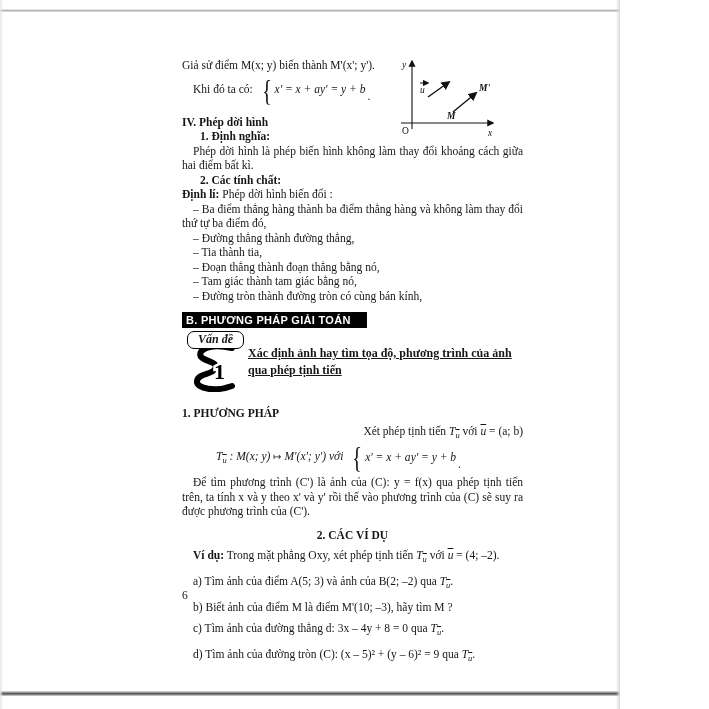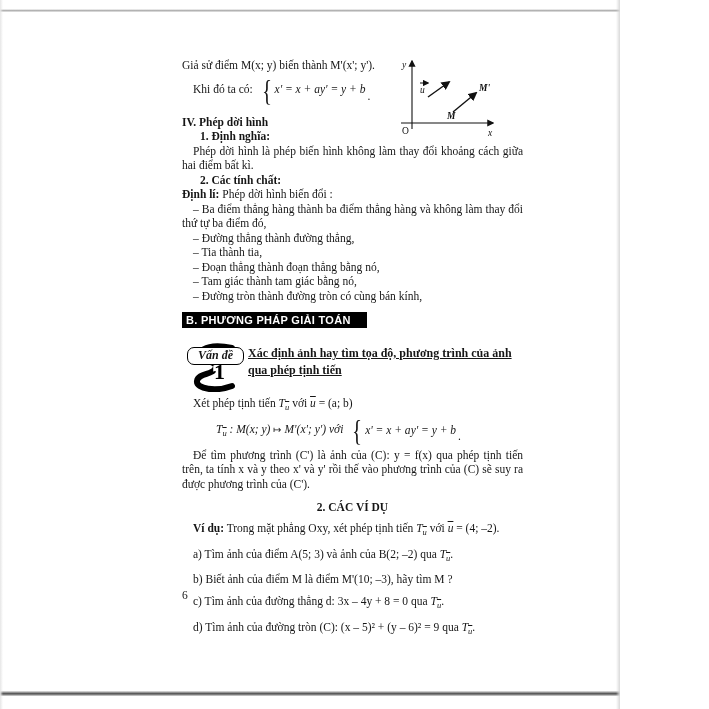--- a/index.html
+++ b/index.html
@@ -36,28 +36,28 @@
 
   .h4 { font-weight:bold; margin-top:11px !important; text-align:left; }
   .sub-h { font-weight:bold; padding-left:18px; text-align:left; }
   .theorem-line { text-align:left; }
 
   .bar { display:inline-block; margin-top:9px; background:#000; color:#fff;
     font-family:"Liberation Sans","DejaVu Sans",sans-serif; font-weight:bold;
     font-size:11px; line-height:15px; padding:1px 16px 0 4px; letter-spacing:0.3px; }
 
   .vande { position:relative; height:62px; margin-top:3px; text-align:left; }
-  .vande-box { position:absolute; left:5px; top:16px; border:1.3px solid #000; border-radius:7px;
+  .vande-box { position:absolute; left:5px; top:0; border:1.3px solid #000; border-radius:7px;
     padding:0 10px 1px; font-weight:bold; font-style:italic; font-size:12px; line-height:15px; background:#fff; }
   .swoosh { position:absolute; left:6px; top:11px; width:58px; height:50px; }
   .vande-title { margin-left:66px; padding-top:14px; font-weight:bold; font-size:12px; line-height:17px; text-align:left; }
   .uline { text-decoration:underline; }
 
   .method-h { font-weight:bold; margin-top:13px !important; text-align:left; }
-  .method-intro { text-align:left; margin-top:3px !important; padding-left:11px; }
+  .method-intro { text-align:right; margin-top:3px !important; padding-left:11px; }
   .formula-line { text-align:left; margin:2px 0 4px 34px !important; }
   .note { margin-top:2px !important; }
   .ex-h { font-weight:bold; margin-top:9px !important; text-align:center; }
   .ex-intro { text-align:left; margin-top:6px !important; padding-left:11px; }
   .ex-item { text-align:left; margin-top:7px !important; padding-left:11px; }
 
   .pageno { position:absolute; left:182px; top:588px; font-size:11.5px; }
 
   .fig { position:absolute; left:216px; top:-4px; width:104px; height:88px; }
   .fig-lab { font-size:9.5px; font-style:italic; fill:#111; }
@@ -135,20 +135,21 @@
         <text x="26" y="37" font-size="22" font-weight="bold" fill="#000" stroke="#fff" stroke-width="5" paint-order="stroke" font-family="Liberation Serif, DejaVu Serif, serif">1</text>
       </svg>
       <span class="vande-box">Vấn đề</span>
       <div class="vande-title">
         <span class="uline">Xác định ảnh hay tìm tọa độ, phương trình của ảnh</span><br>
         <span class="uline">qua phép tịnh tiến</span>
       </div>
     </div>
 
     
+    <p class="method-h">1. PHƯƠNG PHÁP</p>
     <p class="method-intro">
       <span>Xét phép tịnh tiến </span><span class="nowrap"><span class="math">T</span><sub class="math vec">u</sub></span><span> với </span><span class="math vec">u</span><span> = (a; b)</span>
     </p>
     <p class="formula-line">
       <span class="nowrap"><span class="math">T</span><sub class="math vec">u</sub></span><span class="math"> : M(x; y) </span><span class="mapsto">↦</span><span class="math"> M'(x'; y') với </span><span class="sysgrp">
         <span class="brace">{</span>
         <span class="eqcol">
           <span class="math">x' = x + a</span>
           <span class="math">y' = y + b</span>
         </span>

